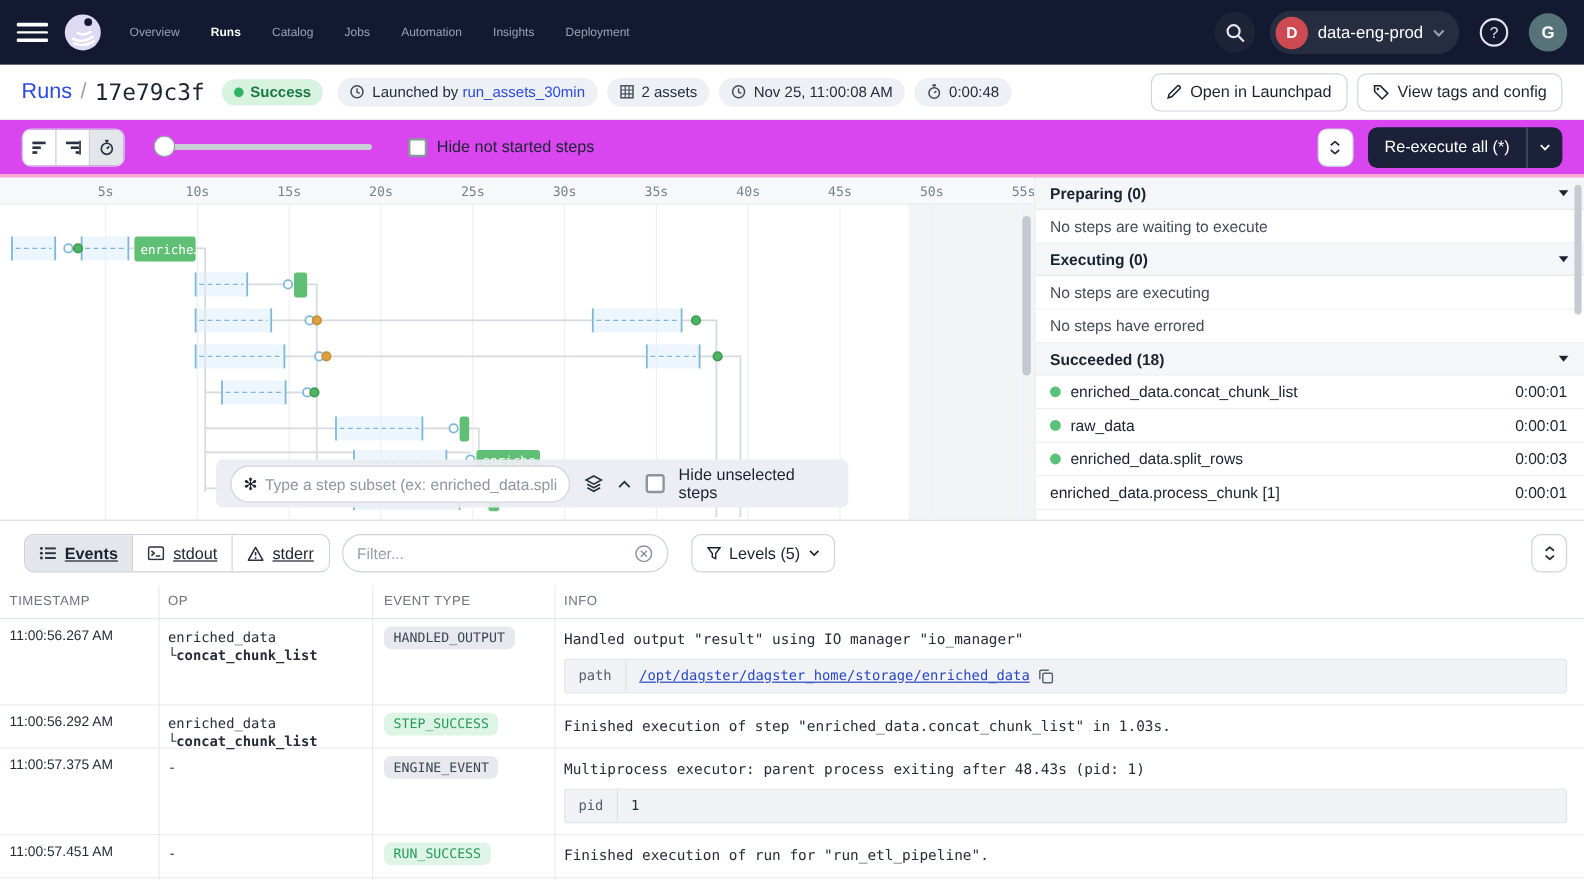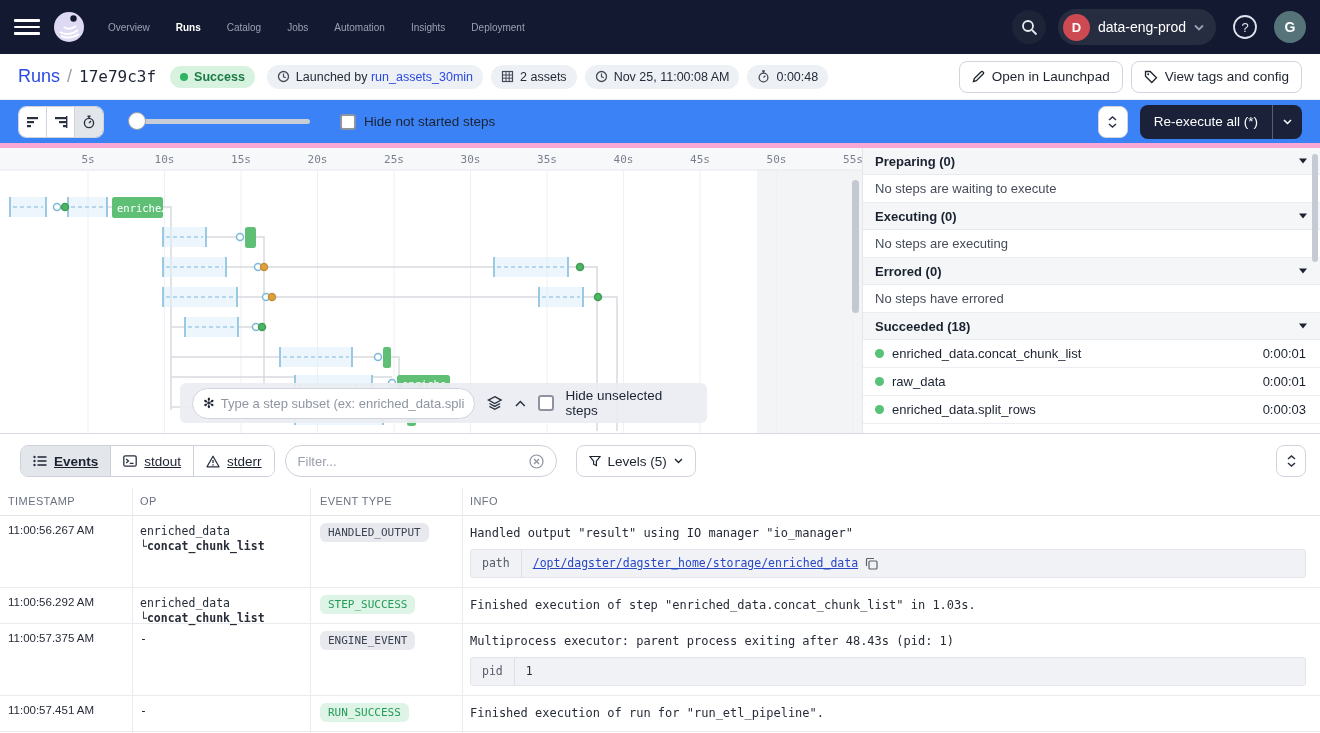--- a/index.html
+++ b/index.html
@@ -20,32 +20,32 @@
   .circle-btn { width:34px; height:34px; border-radius:50%; display:flex; align-items:center; justify-content:center; cursor:pointer;}
   .ws-pill { height:36px; border-radius:18px; background:#272d41; display:flex; align-items:center; gap:8px; padding:0 12px 0 5px; cursor:pointer;}
   .ws-avatar { width:27px; height:27px; border-radius:50%; background:#ce4a52; color:#fff; font-size:13px; font-weight:bold; display:flex; align-items:center; justify-content:center;}
   .ws-name { color:#fff; font-size:14px; }
   .user-avatar { width:32px; height:32px; border-radius:50%; background:#567379; color:#fff; font-size:14px; font-weight:bold; display:flex; align-items:center; justify-content:center; cursor:pointer;}
 
   
   .runheader { position:absolute; top:54px; left:0; width:1320px; height:46px; display:flex; align-items:center; padding:0 18px; border-bottom:1px solid #eceef2; background:#fff;}
   .crumb-root { color:#2b4ae2; font-size:18px; cursor:pointer;}
   .crumb-sep { color:#98a0ac; font-size:18px; margin:0 7px;}
-  .run-id { font-family:"DejaVu Sans Mono",monospace; font-size:16px; color:#1c2333;}
+  .run-id { font-family:"DejaVu Sans Mono",monospace; font-size:19px; color:#1c2333;}
   .status-pill { margin-left:14px; height:22px; border-radius:11px; background:#d7f2df; color:#1a7a43; font-size:12.5px; font-weight:bold; display:flex; align-items:center; gap:6px; padding:0 10px;}
   .status-pill .dot { width:8px; height:8px; border-radius:50%; background:#2eb365;}
   .tags { display:flex; gap:8px; margin-left:12px; align-items:center;}
   .tag { height:24px; border-radius:12px; background:#edf0f4; display:flex; align-items:center; gap:6px; padding:0 10px; font-size:12.5px; color:#252b3a; white-space:nowrap;}
   .tag a { color:#2b4ae2; text-decoration:none; cursor:pointer;}
   .hdr-actions { margin-left:auto; display:flex; gap:8px; align-items:center;}
   .btn { height:32px; border:1px solid #d0d5dd; border-radius:8px; background:#fff; display:flex; align-items:center; gap:7px; padding:0 12px; font-size:13.5px; color:#1c2330; cursor:pointer; white-space:nowrap;}
   .btn.icon-only { width:34px; padding:0; justify-content:center;}
 
   
-  .toolbar { position:absolute; top:100px; left:0; width:1320px; height:48px; display:flex; align-items:center; padding:0 18px; border-bottom:5px solid #f9a8d4; background:#3b82f6;}
+  .toolbar { position:absolute; top:100px; left:0; width:1320px; height:48px; display:flex; align-items:center; padding:0 18px; border-bottom:3px solid #f9a8d4; background:#d946ef;}
   .seg { display:flex; border:1px solid #cfd4dc; border-radius:8px; overflow:hidden;}
   .seg-btn { width:28px; height:30px; display:flex; align-items:center; justify-content:center; background:#fff; border-right:1px solid #cfd4dc; cursor:pointer;}
   .seg-btn:last-child { border-right:none;}
   .seg-btn.selected { background:#e2e5ea;}
   .zoom-track { width:180px; height:5px; border-radius:3px; background:#c9ced6; margin-left:26px; position:relative; cursor:pointer;}
   .zoom-knob { position:absolute; left:-2px; top:-7px; width:18px; height:18px; border-radius:50%; background:#fff; border:1.5px solid #98a0ac;}
   .check { width:16px; height:16px; border:2px solid #8d93a0; border-radius:3px; background:#fff; flex:none; cursor:pointer;}
   .chk-label { font-size:13.5px; color:#1c2330; margin-left:8px;}
   .toolbar-right { margin-left:auto; display:flex; gap:12px; align-items:center;}
   .reexec { height:34px; border-radius:8px; background:#1a2138; color:#fff; display:flex; align-items:center; cursor:pointer; overflow:hidden;}
@@ -402,26 +402,20 @@
         </svg>
       </div>
       <div class="sec-empty">No steps are waiting to execute</div>
       <div class="sec-h">
         <span>Executing (0)</span>
         <svg width="10" height="6" viewBox="0 0 10 6">
           <path d="M1 0.5 L5 5.5 L9 0.5 Z" fill="#1a2230"></path>
         </svg>
       </div>
       <div class="sec-empty">No steps are executing</div>
-      <div class="sec-h">
-        <span>Errored (0)</span>
-        <svg width="10" height="6" viewBox="0 0 10 6">
-          <path d="M1 0.5 L5 5.5 L9 0.5 Z" fill="#1a2230"></path>
-        </svg>
-      </div>
       <div class="sec-empty">No steps have errored</div>
       <div class="sec-h">
         <span>Succeeded (18)</span>
         <svg width="10" height="6" viewBox="0 0 10 6">
           <path d="M1 0.5 L5 5.5 L9 0.5 Z" fill="#1a2230"></path>
         </svg>
       </div>
       <div class="step-row">
         <span class="sdot"></span>
         <span>enriched_data.concat_chunk_list</span>

